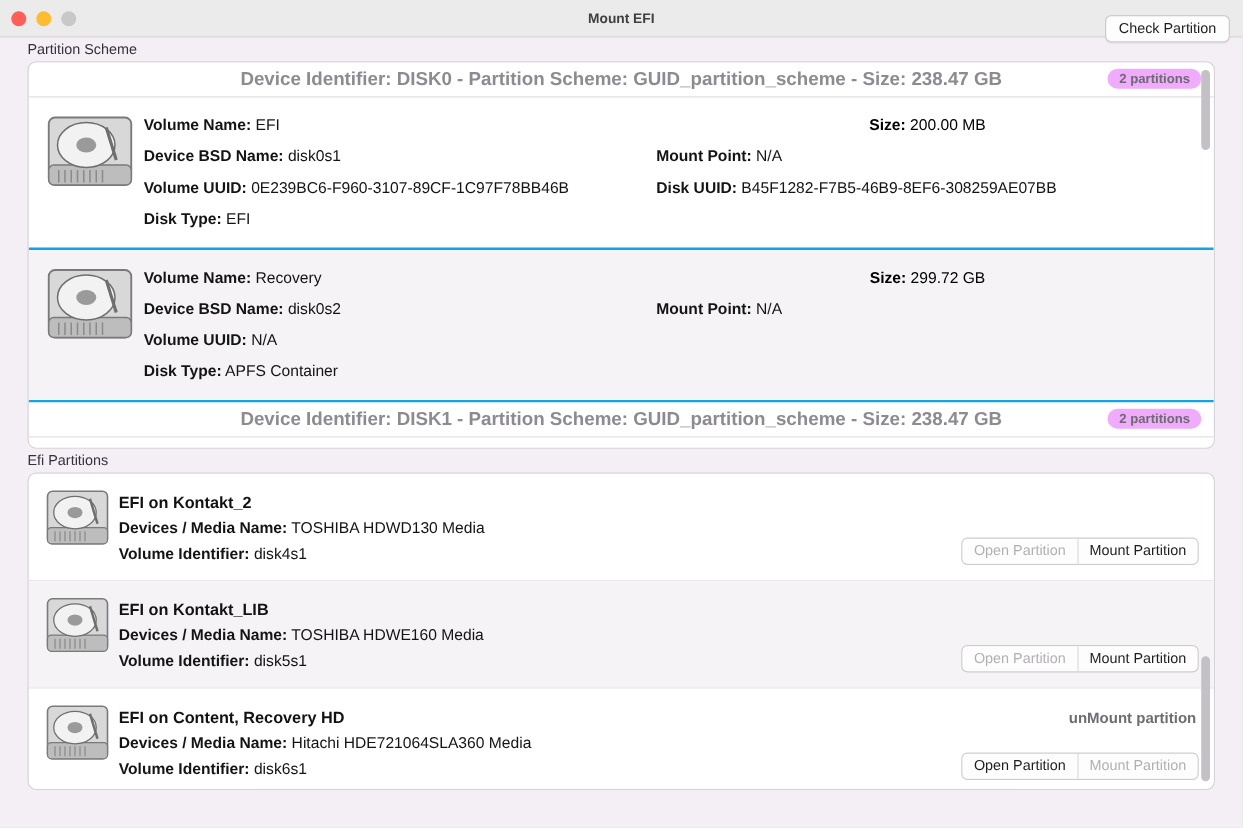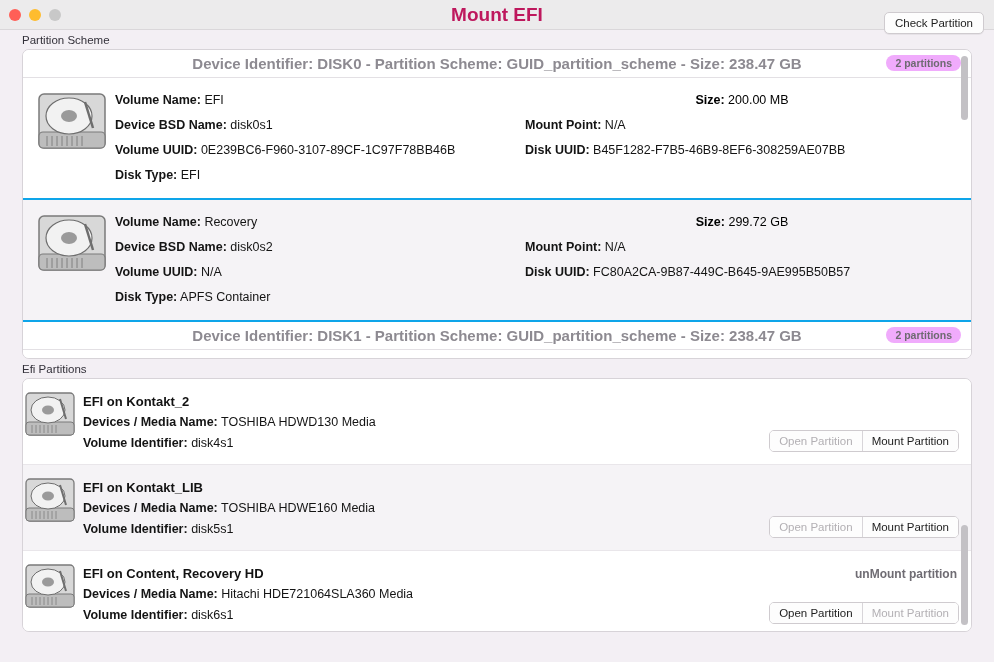--- a/index.html
+++ b/index.html
@@ -34,23 +34,23 @@
     gap: 8px;
   }
   .dot { width: 12px; height: 12px; border-radius: 50%; display: block; }
   .dot.red { background: #ff5f57; }
   .dot.yellow { background: #febc2e; }
   .dot.gray { background: #c8c8c8; }
   .win-title {
     position: absolute;
     left: 0; right: 0;
     text-align: center;
-    font-size: 19px;
+    font-size: 11px;
     font-weight: bold;
-    color: #be185d;
+    color: #404040;
     line-height: 30px;
   }
   .check-partition {
     position: absolute;
     right: 10px; top: 12px;
     height: 22px;
     padding: 0 10px;
     font-size: 11.5px;
     color: #1d1d1d;
     background: #fdfdfd;
@@ -142,21 +142,21 @@
   .fld b { font-weight: bold; }
   .fld .v { font-weight: normal; }
   .size-line { font-size: 12.5px; line-height: 25px; }
   .size-line b { font-weight: bold; }
 
   
   .efi-row {
     position: relative;
     display: flex;
     align-items: flex-start;
-    padding: 10px 0;
+    padding: 10px 12px;
     border-bottom: 1px solid #e9e6ea;
     background: #fff;
     min-height: 82px;
   }
   .efi-row.alt { background: #f5f3f6; }
   .efi-info { flex: 1 1 auto; padding-top: 2px;}
   .efi-title { font-size: 13px; font-weight: bold; color: #121212; line-height: 21px; }
   .efi-line { font-size: 12.5px; color: #141414; line-height: 21px; }
   .efi-line b { font-weight: bold; }
   .btn-group {
@@ -311,24 +311,20 @@
           </div>
           <div class="col-right">
             <div class="size-line" style="text-align:center">
               <b>Size:</b>
               <span class="v">299.72 GB</span>
             </div>
             <div class="fld">
               <b>Mount Point:</b>
               <span class="v">N/A</span>
             </div>
-            <div class="fld">
-              <b>Disk UUID:</b>
-              <span class="v">FC80A2CA-9B87-449C-B645-9AE995B50B57</span>
-            </div>
           </div>
         </div>
       </div>
 
       <div class="group-header">
         <span class="gh-text">Device Identifier: DISK1 - Partition Scheme: GUID_partition_scheme - Size: 238.47 GB</span>
         <span class="badge">2 partitions</span>
       </div>
 
       <div class="disk-row">

